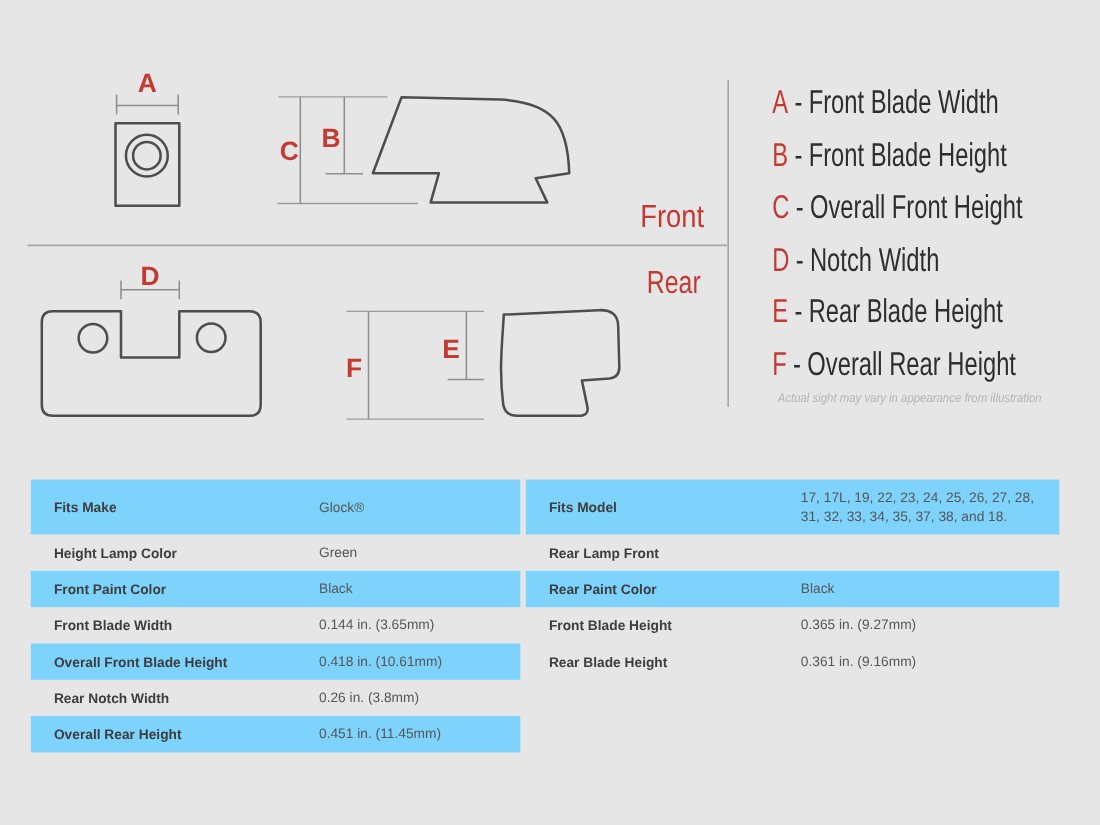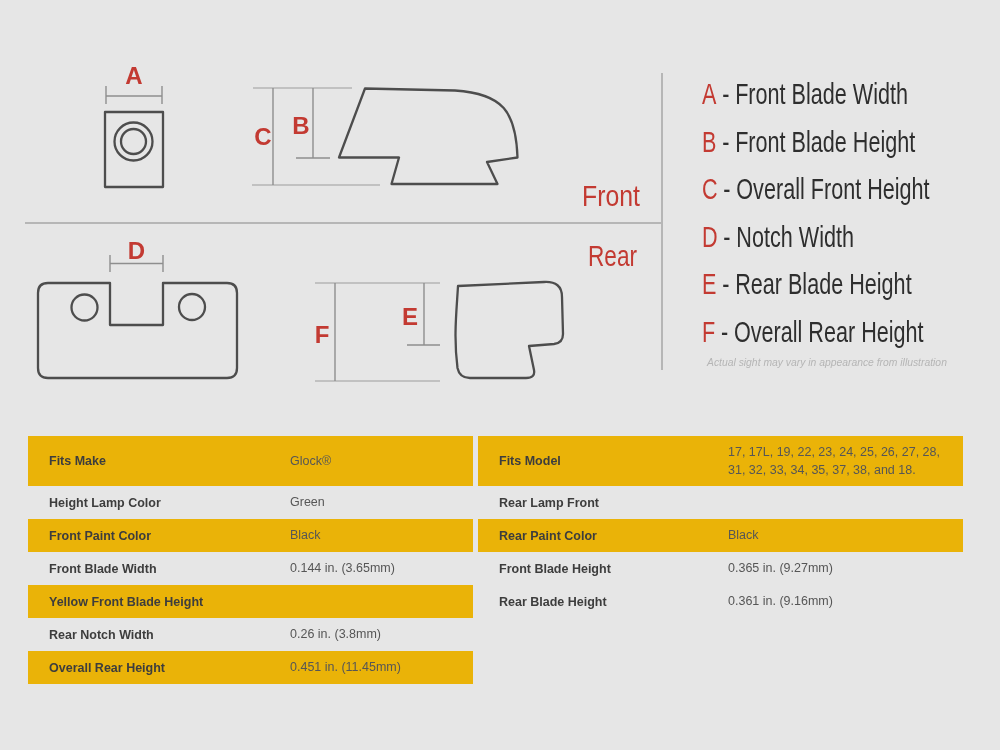--- a/index.html
+++ b/index.html
@@ -27,21 +27,21 @@
     position:absolute; left:707px; top:356px; width:280px;
     font-size:11.5px; font-style:italic; color:#b5b5b5; white-space:nowrap;
     transform:scaleX(0.9); transform-origin:left top;
   }
 
   .spec-table { position:absolute; top:436px; }
   .spec-table.left  { left:28px;  width:445px; }
   .spec-table.right { left:478px; width:485px; }
   .spec-row { display:flex; align-items:center; min-height:33px; }
   .spec-row.first { min-height:50px; }
-  .spec-row.striped { background:#eab308; }
+  .spec-row.striped { background:#7dd3fc; }
   .spec-row .lbl {
     flex:0 0 262px; padding-left:21px;
     font-size:12.5px; font-weight:bold; color:#3d3d3d;
   }
   .spec-table.right .spec-row .lbl { flex:0 0 250px; }
   .spec-row .val {
     flex:1 1 auto; padding-right:8px;
     font-size:12.5px; color:#565656; line-height:1.45;
   }
 </style>
@@ -123,21 +123,22 @@
     </div>
     <div class="spec-row striped">
       <div class="lbl">Front Paint Color</div>
       <div class="val">Black</div>
     </div>
     <div class="spec-row">
       <div class="lbl">Front Blade Width</div>
       <div class="val">0.144 in. (3.65mm)</div>
     </div>
     <div class="spec-row striped">
-      <div class="lbl">Yellow Front Blade Height</div>
+      <div class="lbl">Overall Front Blade Height</div>
+      <div class="val">0.418 in. (10.61mm)</div>
     </div>
     <div class="spec-row">
       <div class="lbl">Rear Notch Width</div>
       <div class="val">0.26 in. (3.8mm)</div>
     </div>
     <div class="spec-row striped">
       <div class="lbl">Overall Rear Height</div>
       <div class="val">0.451 in. (11.45mm)</div>
     </div>
   </div>

